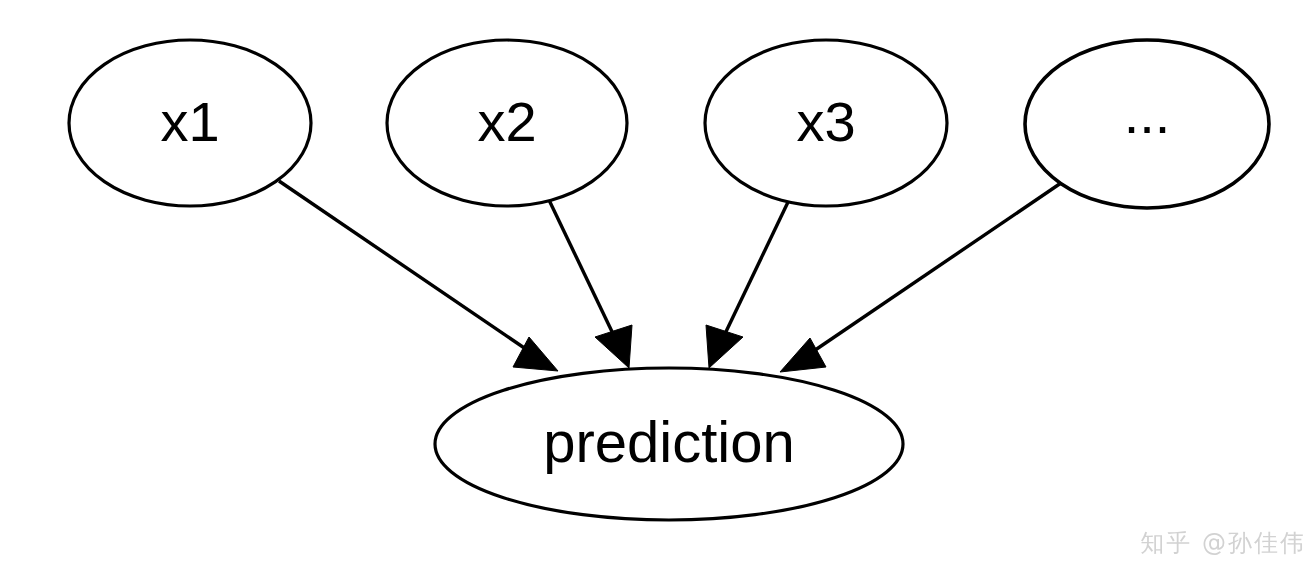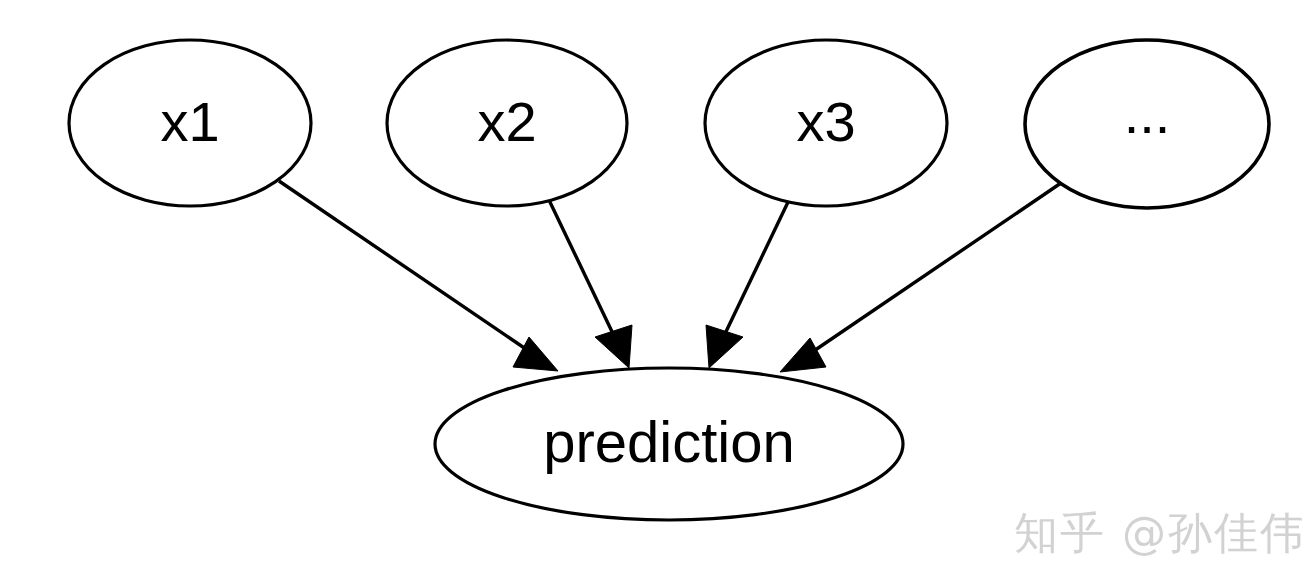--- a/index.html
+++ b/index.html
@@ -74,21 +74,21 @@
     stroke: #000000;
     stroke-width: 1;
     stroke-linejoin: miter;
   }
   .watermark {
     position: absolute;
     right: 22px;
     bottom: 22px;
     color: #d2d2d2;
     font-family: "DejaVu Sans", "Liberation Sans", sans-serif;
-    font-size: 44px;
+    font-size: 24px;
     font-weight: 400;
     letter-spacing: 2px;
     white-space: nowrap;
     user-select: none;
     line-height: 1;
   }
 </style>
 </head>
 <body>
 

